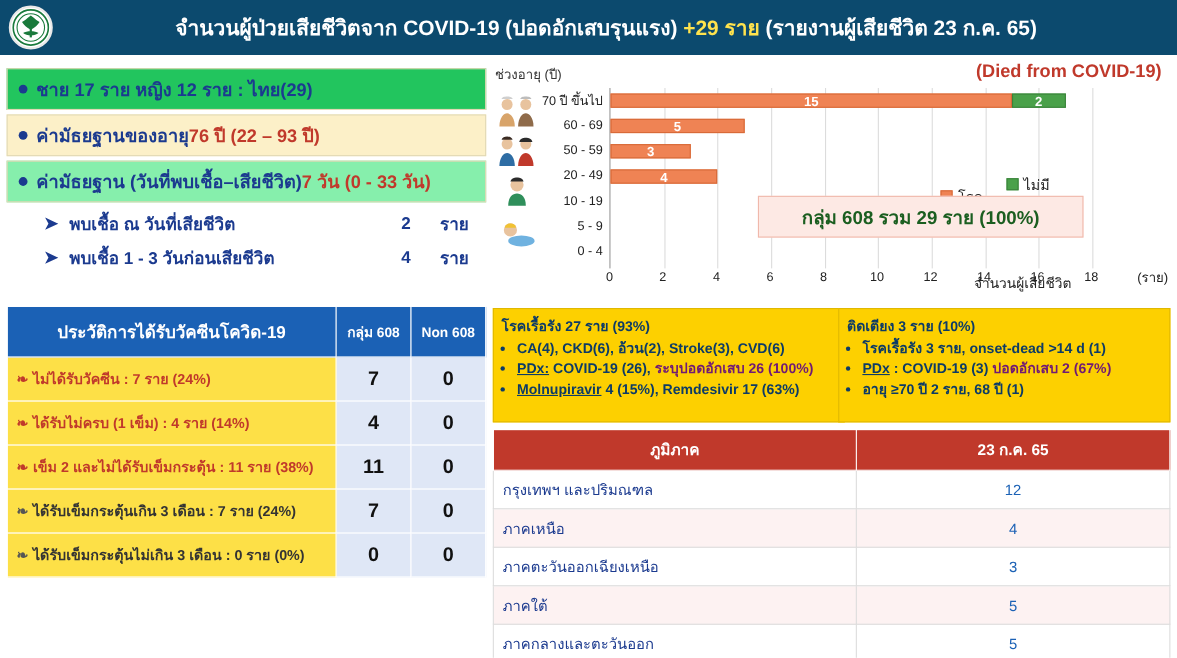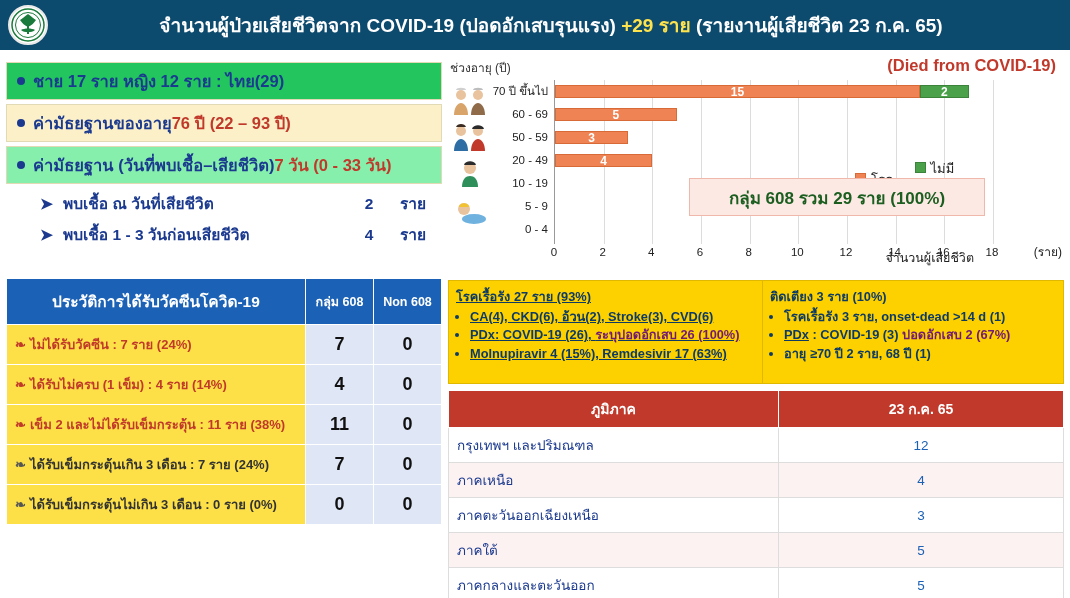--- a/index.html
+++ b/index.html
@@ -353,21 +353,21 @@
       <td class="val">0</td>
     </tr>
     <tr>
       <td class="lbl dark"><span class="mark g">❧</span><span>ได้รับเข็มกระตุ้นไม่เกิน 3 เดือน : 0 ราย (0%)</span></td>
       <td class="val">0</td>
       <td class="val">0</td>
     </tr>
   </tbody>
 </table>
 
-<div class="panel" style="left:448px; top:280px; width:320px; height:104px;text-decoration:underline;">
+<div class="panel" style="left:448px; top:280px; width:320px; height:104px;">
   <div class="ttl">โรคเรื้อรัง 27 ราย (93%)</div>
   <ul>
     <li>CA(4), CKD(6), อ้วน(2), Stroke(3), CVD(6)</li>
     <li><span class="u">PDx:</span> COVID-19 (26), <span class="red">ระบุปอดอักเสบ 26 (100%)</span></li>
     <li><span class="u">Molnupiravir</span> 4 (15%), Remdesivir 17 (63%)</li>
   </ul>
 </div>
 
 <div class="panel" style="left:762px; top:280px; width:302px; height:104px;">
   <div class="ttl">ติดเตียง 3 ราย (10%)</div>

